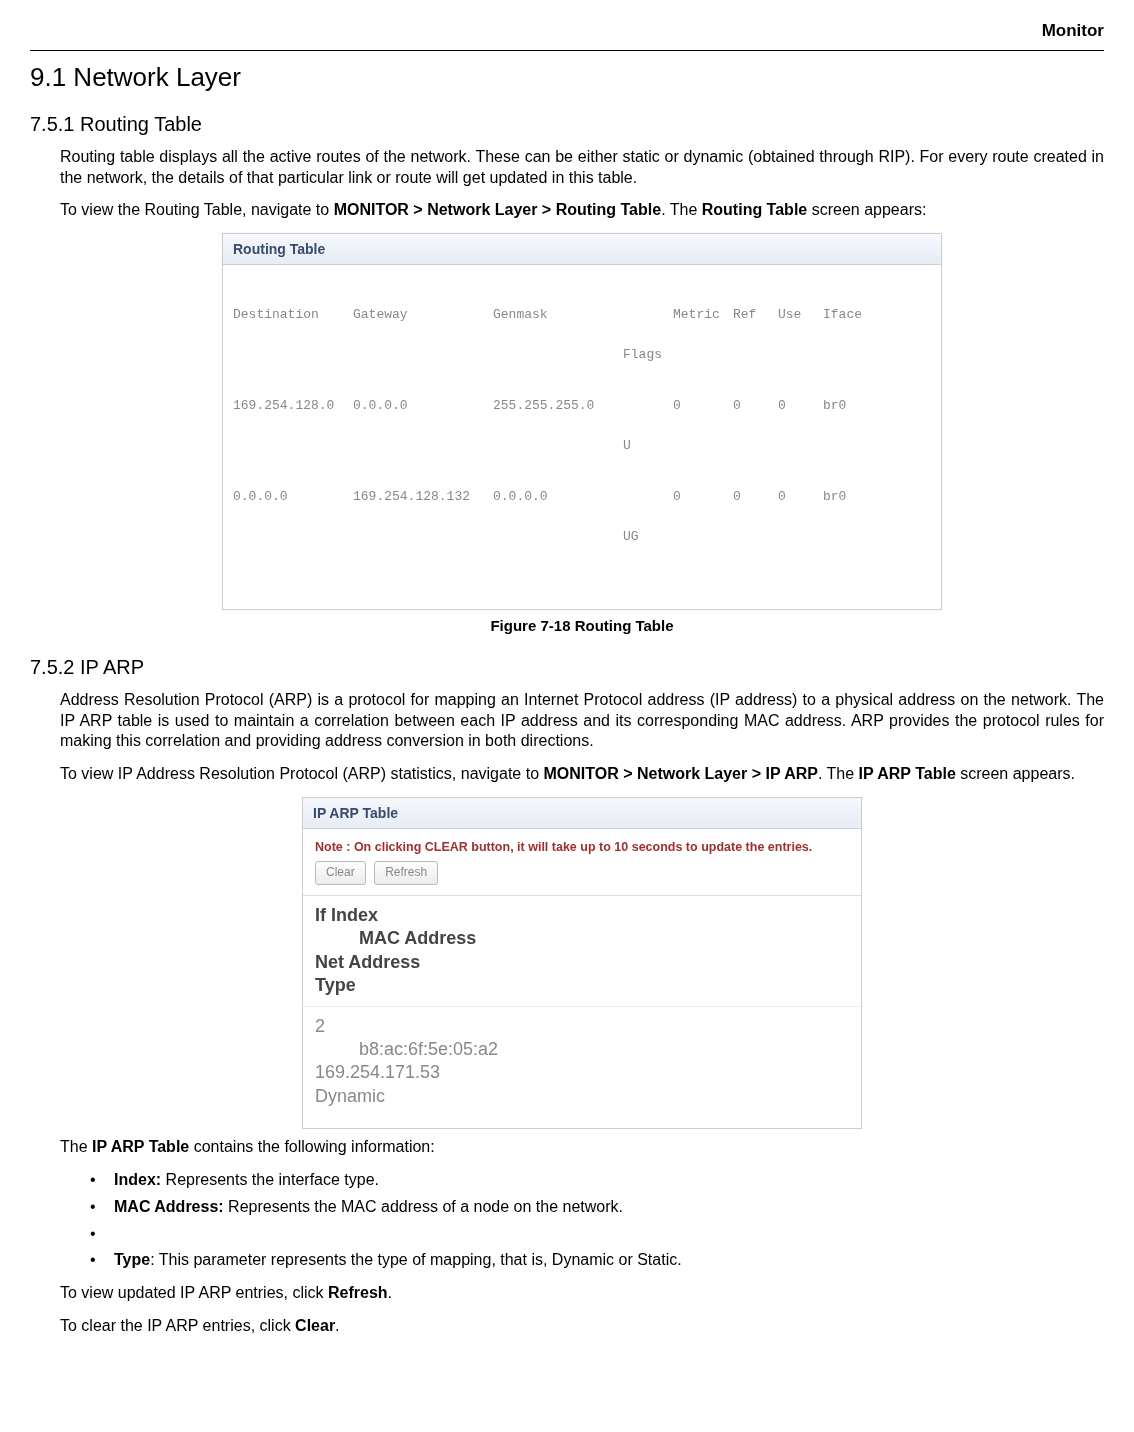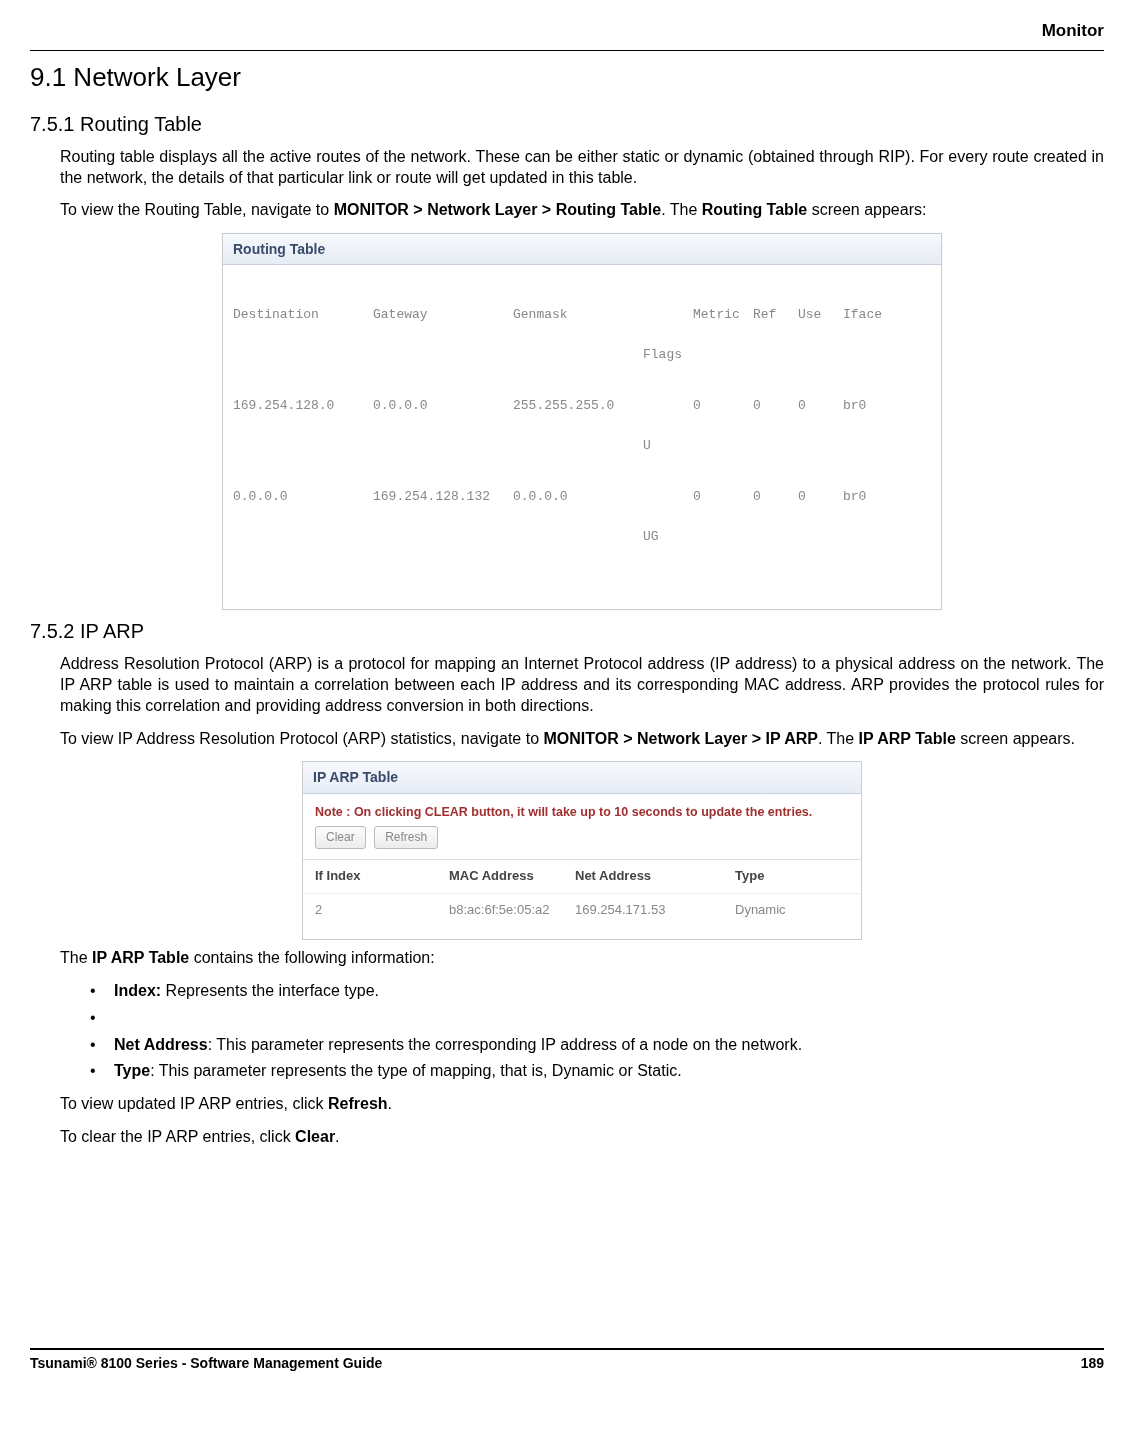--- a/index.html
+++ b/index.html
@@ -38,21 +38,21 @@
     }
     .routing-body {
       padding: 8px 10px 30px 10px;
       font-family: "Courier New", monospace;
       font-size: 13px;
       color: #888;
       white-space: pre;
     }
     .routing-row { display: flex; }
     .rc1 { width: 120px; }
-    .rc2 { width: 140px; margin-left: 20px; }
+    .rc2 { width: 140px; }
     .rc3 { width: 130px; }
     .rc4 { width: 50px; margin-top: 40px; }
     .rc5 { width: 60px; }
     .rc6 { width: 45px; }
     .rc7 { width: 45px; text-align: left; padding-right: 6px;}
     .rc8 { width: 50px; }
     .arp-figure {
       width: 560px;
       margin: 0 auto;
       border: 1px solid #ccc;
@@ -71,22 +71,23 @@
       background: linear-gradient(#fdfdfd, #ececec);
       color: #888;
       font-size: 12px;
       padding: 3px 10px;
       border-radius: 3px;
       margin-right: 4px;
     }
     .arp-table-head, .arp-table-row {
       display: flex;
       padding: 8px 12px;
-      font-size: 13px;
+      font-size: 18px;
       color: #555;
+      flex-direction: column;
     }
     .arp-table-head { border-top: 1px solid #ddd; font-weight: bold; color: #444; }
     .arp-table-row { border-top: 1px solid #eee; padding-bottom: 20px; color: #888; }
     .ac1 { width: 90px; }
     .ac2 { width: 170px; padding-left: 44px; }
     .ac3 { width: 160px; }
     .ac4 { width: 100px; }
     .bullet-list { margin-left: 60px; margin-bottom: 12px; }
     .bullet-item { display: flex; margin-bottom: 6px; font-size: 16px; }
     .bullet-dot { width: 24px; }
@@ -119,20 +120,21 @@
         <span class="rc1">Destination</span><span class="rc2">Gateway</span><span class="rc3">Genmask</span><span class="rc4">Flags</span><span class="rc5">Metric</span><span class="rc6">Ref</span><span class="rc7">Use</span><span class="rc8">Iface</span>
       </div>
       <div class="routing-row">
         <span class="rc1">169.254.128.0</span><span class="rc2">0.0.0.0</span><span class="rc3">255.255.255.0</span><span class="rc4">U</span><span class="rc5">0</span><span class="rc6">0</span><span class="rc7">0</span><span class="rc8">br0</span>
       </div>
       <div class="routing-row">
         <span class="rc1">0.0.0.0</span><span class="rc2">169.254.128.132</span><span class="rc3">0.0.0.0</span><span class="rc4">UG</span><span class="rc5">0</span><span class="rc6">0</span><span class="rc7">0</span><span class="rc8">br0</span>
       </div>
     </div>
   </div>
+  <div class="figure-caption">Figure 7-18 Routing Table</div>
 </div>
 
 <h2 class="subsection-title">7.5.2 IP ARP</h2>
 <p class="body-text">Address Resolution Protocol (ARP) is a protocol for mapping an Internet Protocol address (IP address) to a physical address on the network. The IP ARP table is used to maintain a correlation between each IP address and its corresponding MAC address. ARP provides the protocol rules for making this correlation and providing address conversion in both directions.</p>
 <p class="body-text">
   <span>To view IP Address Resolution Protocol (ARP) statistics, navigate to </span><b>MONITOR &gt; Network Layer &gt; IP ARP</b><span>. The </span><b>IP ARP Table</b><span> screen appears.</span>
 </p>
 
 <div class="figure-container">
   <div class="arp-figure">
@@ -161,24 +163,24 @@
   <span>The </span><b>IP ARP Table</b><span> contains the following information:</span>
 </p>
 
 <div class="bullet-list">
   <div class="bullet-item">
       <span class="bullet-dot">•</span>
       <span><b>Index:</b><span> Represents the interface type.</span></span>
     </div>
   <div class="bullet-item">
       <span class="bullet-dot">•</span>
+      <span><b>MAC Address:</b><span> Represents the MAC address of a node on the network.</span></span>
     </div>
   <div class="bullet-item">
       <span class="bullet-dot">•</span>
-      <span><b>Net Address</b><span>: This parameter represents the corresponding IP address of a node on the network.</span></span>
     </div>
   <div class="bullet-item">
       <span class="bullet-dot">•</span>
       <span><b>Type</b><span>: This parameter represents the type of mapping, that is, Dynamic or Static.</span></span>
     </div>
 </div>
 
 <p class="body-text">
   <span>To view updated IP ARP entries, click </span><b>Refresh</b><span>.</span>
 </p>

